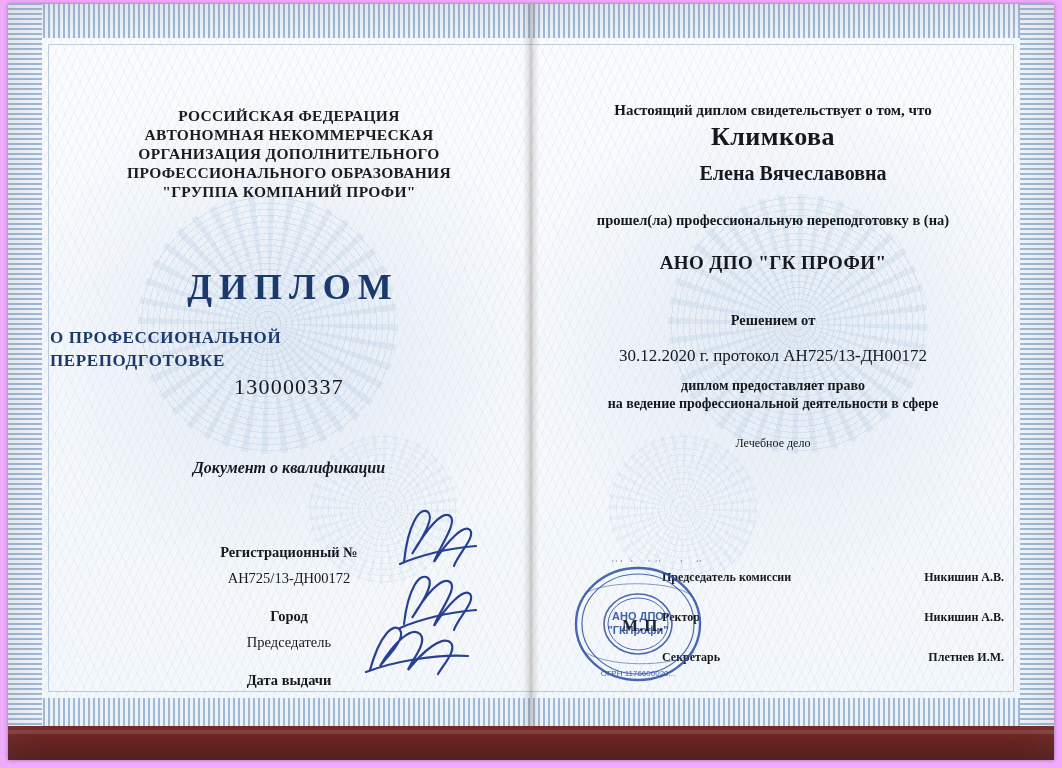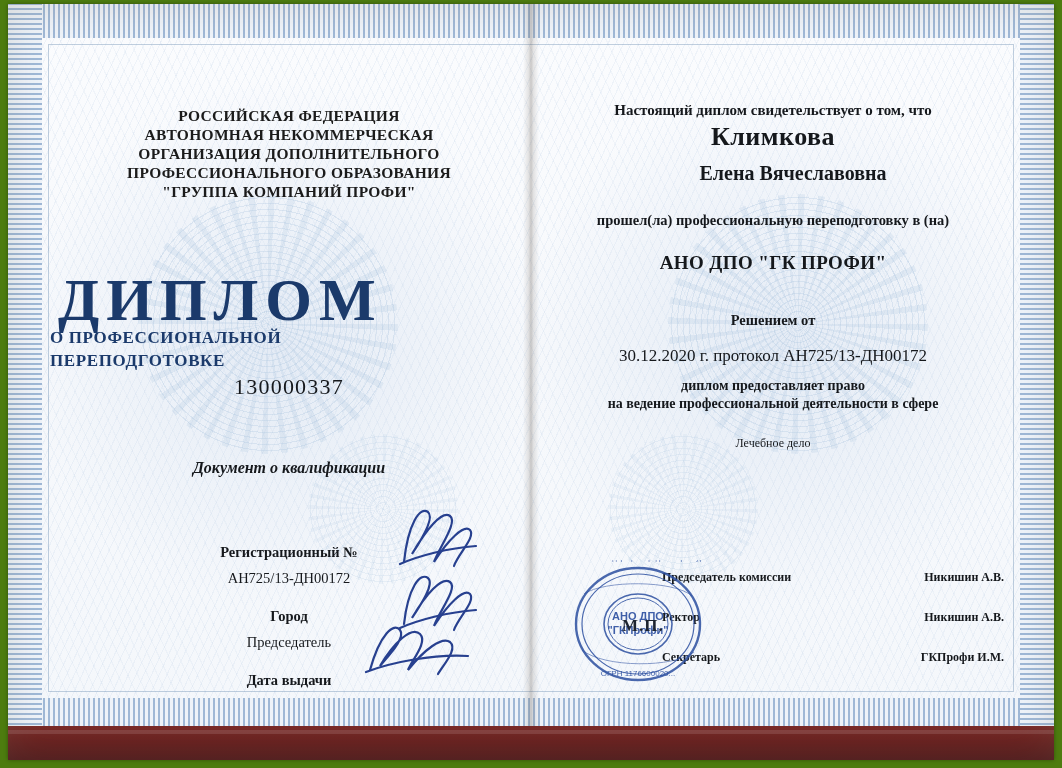--- a/index.html
+++ b/index.html
@@ -12,21 +12,21 @@
     height: 768px;
     overflow: hidden;
     font-family: "Liberation Serif", serif;
   }
 
   
   #scan {
     position: relative;
     width: 1062px;
     height: 768px;
-    background: #4d7c0f;
+    background: #f0abfc;
   }
 
   
   .spread {
     position: absolute;
     left: 8px;
     top: 4px;
     width: 1046px;
     height: 756px;
     background: #fdfdfb;
@@ -128,22 +128,23 @@
     line-height: 19px;
     letter-spacing: .3px;
     font-weight: bold;
   }
   .org div { white-space: nowrap; }
 
   .diplom-title {
     position: absolute;
     left: 8px; right: 0;
     top: 222px;
+    text-align: center;
     color: #1b3a6b;
-    font-size: 60px;
+    font-size: 36px;
     font-weight: bold;
     letter-spacing: 7px;
     font-family: "Liberation Serif", serif;
   }
   .diplom-sub {
     position: absolute;
     left: 0; right: 0;
     top: 282px;
     text-align: left;
     color: #1b3a6b;
@@ -330,21 +331,21 @@
         <div class="sig-row">
           <span class="sig-role">Председатель комиссии</span>
           <span class="sig-person">Никишин А.В.</span>
         </div>
         <div class="sig-row">
           <span class="sig-role">Ректор</span>
           <span class="sig-person">Никишин А.В.</span>
         </div>
         <div class="sig-row">
           <span class="sig-role">Секретарь</span>
-          <span class="sig-person">ГКПрофи И.М.</span>
+          <span class="sig-person">Плетнев И.М.</span>
         </div>
       </div>
 
     </div>
 
     <svg class="signatures" viewBox="0 0 190 200">
       <g fill="none" stroke="#27408f" stroke-width="2.2" stroke-linecap="round">
         <path d="M96 78 C100 40, 112 22, 120 28 C127 34, 112 58, 104 70 C118 46, 134 26, 142 32 C150 38, 132 62, 126 78 C140 56, 156 40, 162 46 C168 53, 150 70, 146 82"></path>
         <path d="M92 80 C110 72, 140 64, 168 62"></path>
         <path d="M96 140 C100 104, 112 88, 120 94 C127 100, 112 122, 104 134 C118 110, 134 92, 142 98 C150 104, 132 126, 126 142 C140 120, 156 104, 162 110 C168 117, 150 134, 146 146"></path>

